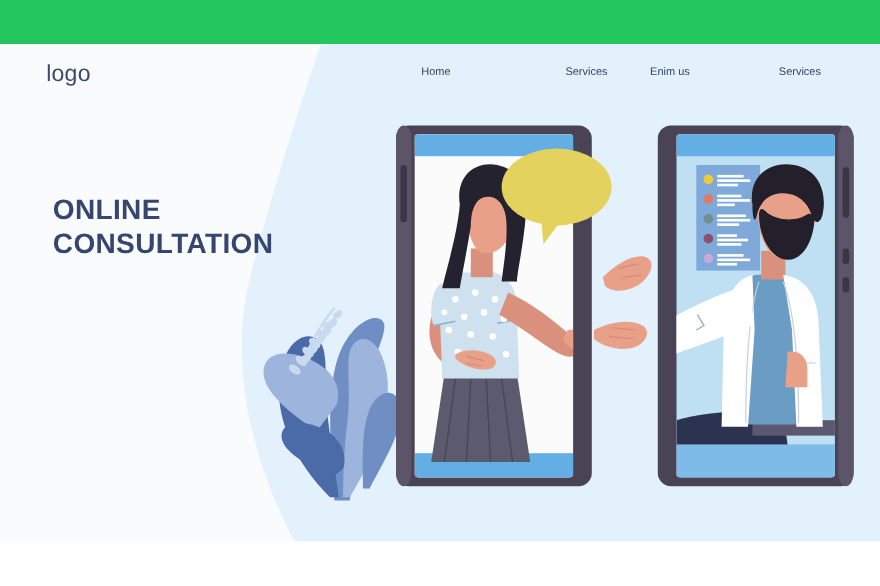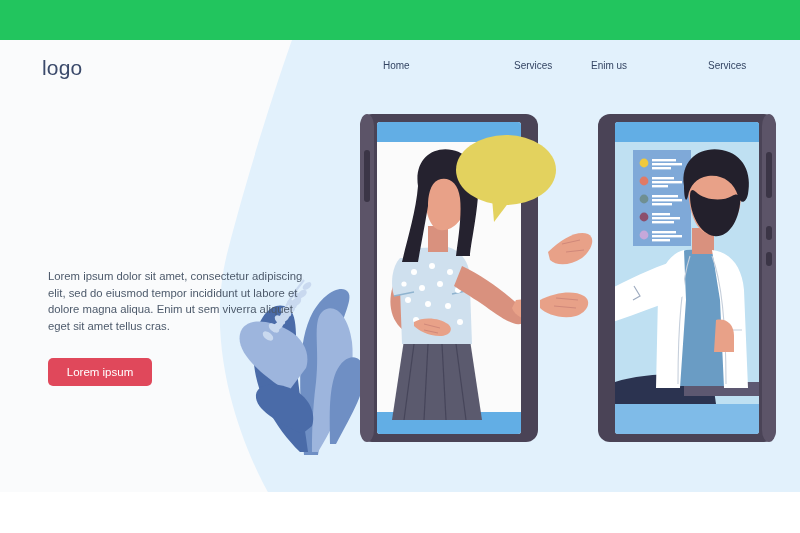--- a/index.html
+++ b/index.html
@@ -273,16 +273,15 @@
 
   <div class="logo">logo</div>
 
   <nav class="nav">
     <a href="#">Home</a>
     <a href="#">Services</a>
     <a href="#">Enim us</a>
     <a href="#">Services</a>
   </nav>
 
-  <p class="body-copy">Lorem ipsum dolor sit amet, consectetur adipiscing elit, sed do eiusmod tempor incididunt ut labore et dolore magna aliqua. Enim ut sem viverra aliquet eget sit amet tellus cras.</p>
-  <button class="cta">Lorem ipsum</button>
+  <h1 class="headline">ONLINE CONSULTATION</h1>
 
 </div>
 
 </body></html>

